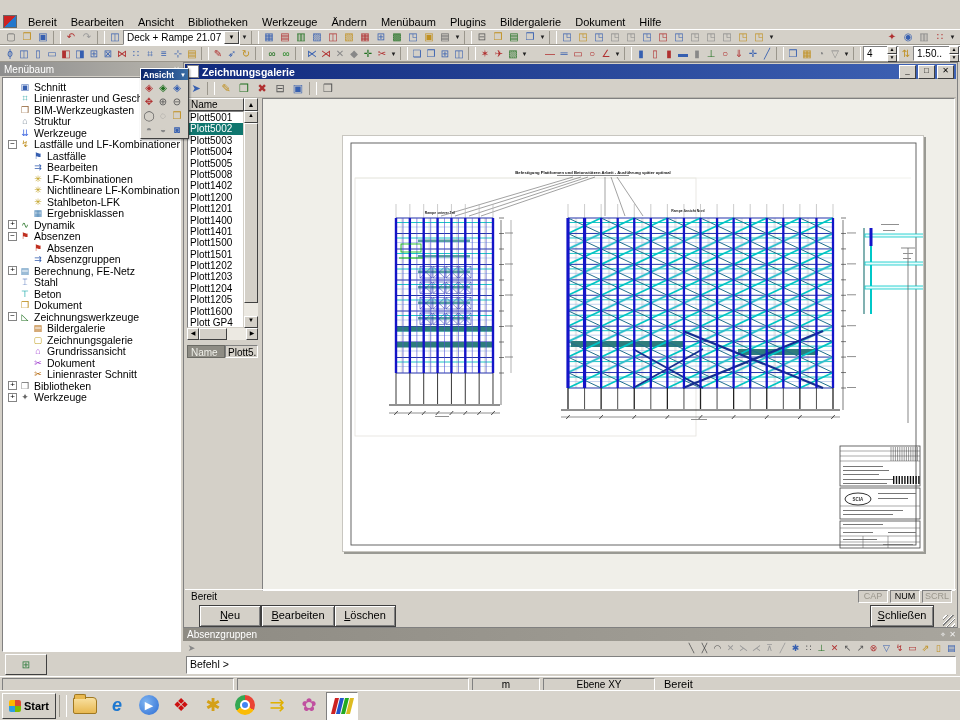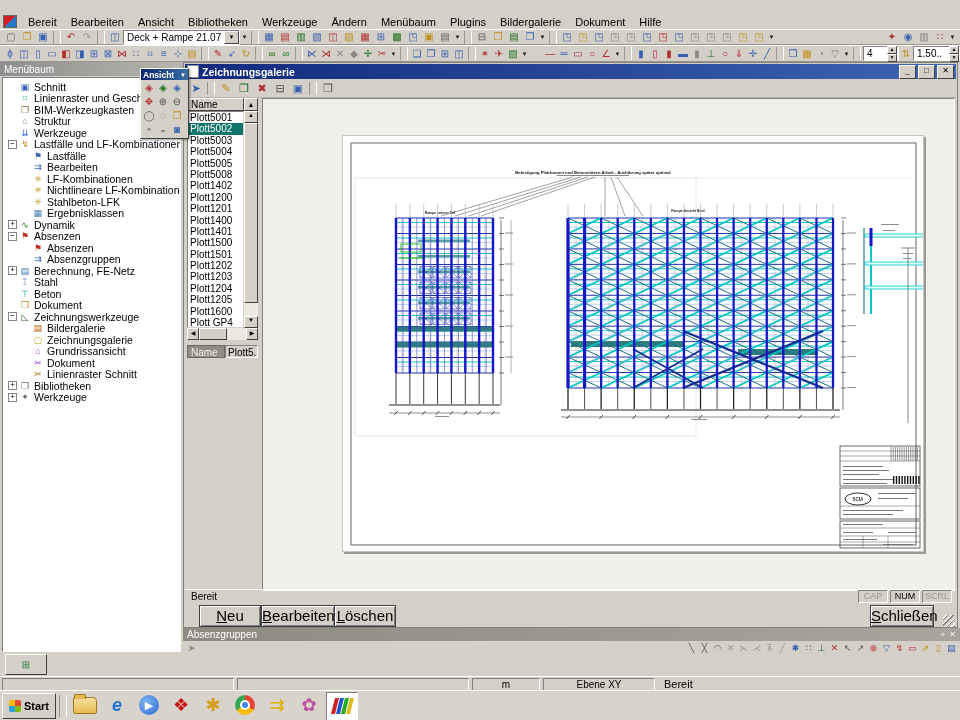--- a/index.html
+++ b/index.html
@@ -91,21 +91,21 @@
   
   .gstatus{position:absolute;left:1px;right:1px;top:526px;height:13px;border-top:1px solid #fff;
     display:flex;align-items:center;font-size:10px;padding-left:6px;}
   .keycells{margin-left:auto;margin-right:4px;display:flex;gap:2px;}
   .keycell{width:28px;height:11px;border:1px solid;border-color:#808080 #fff #fff #808080;
     font-size:9px;text-align:center;color:#9a968c;line-height:11px;}
   .keycell.on{color:#000;}
   .gbuttons{position:absolute;left:1px;right:1px;top:539px;height:26px;}
   .btn95{position:absolute;top:3px;height:20px;background:#d4d0c8;border:1px solid;
     border-color:#404040;box-shadow:inset 1px 1px 0 #fff,inset -1px -1px 0 #808080;
-    font-size:15px;text-align:center;line-height:19px;}
+    font-size:11px;text-align:center;line-height:19px;}
   .grip{position:absolute;right:1px;bottom:1px;width:12px;height:12px;
     background:repeating-linear-gradient(135deg,#d4d0c8 0 2px,#fff 2px 3px,#808080 3px 4px);}
   
   .ansicht{position:absolute;left:140px;top:68px;width:47px;background:#d4d0c8;z-index:30;
     border:1px solid;border-color:#fff #404040 #404040 #fff;box-shadow:1px 1px 2px rgba(0,0,0,.4);}
   .ahead{height:11px;background:linear-gradient(90deg,#0a246a,#3a6ea5);color:#fff;font-size:8.5px;
     font-weight:bold;display:flex;align-items:center;padding:0 2px;}
   .ahead .adro{margin-left:auto;font-size:6px;}
   .abody{display:flex;flex-wrap:wrap;padding:1px;}
   .abody .ico{width:14px;height:14px;font-size:10px;}
@@ -1197,20 +1197,21 @@
           <span class="ico" style="color: rgb(85, 85, 85);">↗</span>
           <span class="ico" style="color: rgb(176, 48, 48);">⊗</span>
           <span class="ico" style="color: rgb(54, 95, 176);">▽</span>
           <span class="ico" style="color: rgb(176, 48, 48);">↯</span>
           <span class="ico" style="color: rgb(176, 48, 48);">▭</span>
           <span class="ico" style="color: rgb(192, 144, 32);">⇗</span>
           <span class="ico" style="color: rgb(192, 144, 32);">▯</span>
           <span class="ico" style="color: rgb(54, 95, 176);">▤</span>
         </span>
     </div>
+    <div class="cmdinput">Befehl &gt;</div>
   </div>
 
   <div class="statusbar">
     <div class="scell" style="width:230px"></div>
     <div class="scell" style="width:230px"></div>
     <div class="scell" style="width:66px">m</div>
     <div class="scell" style="width:110px">Ebene XY</div>
     <span style="margin-left:6px">Bereit</span>
   </div>
 

